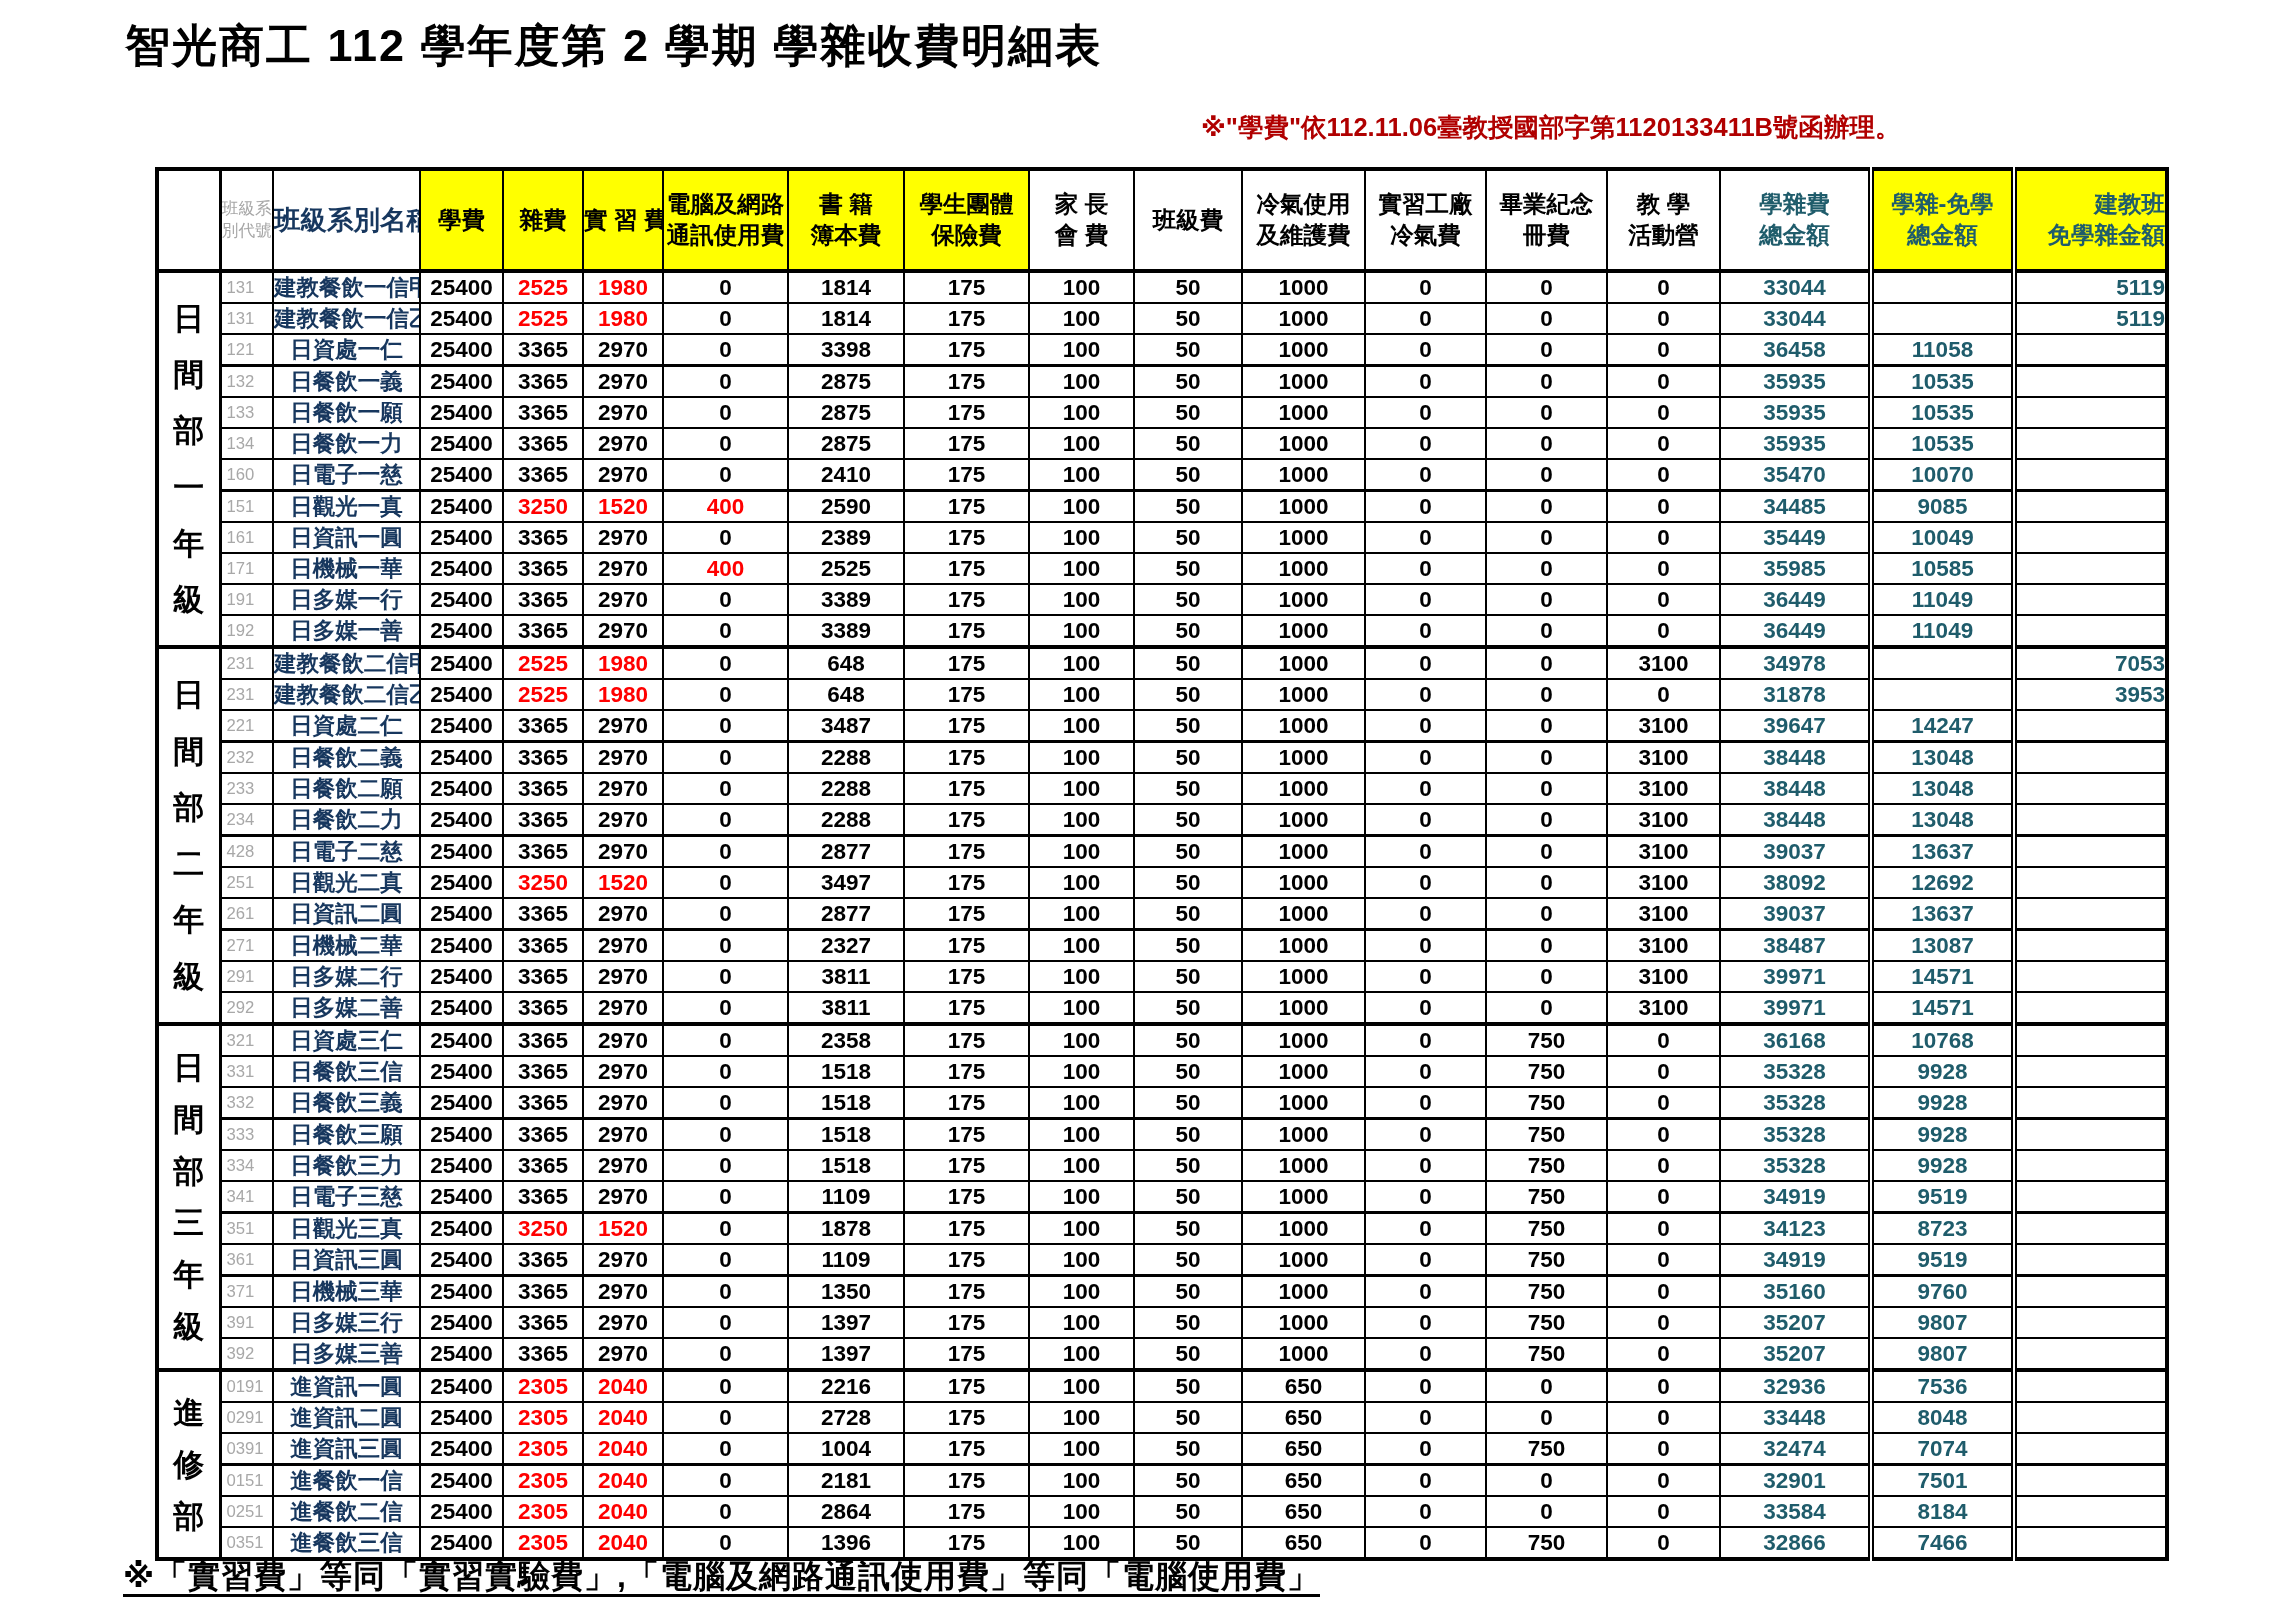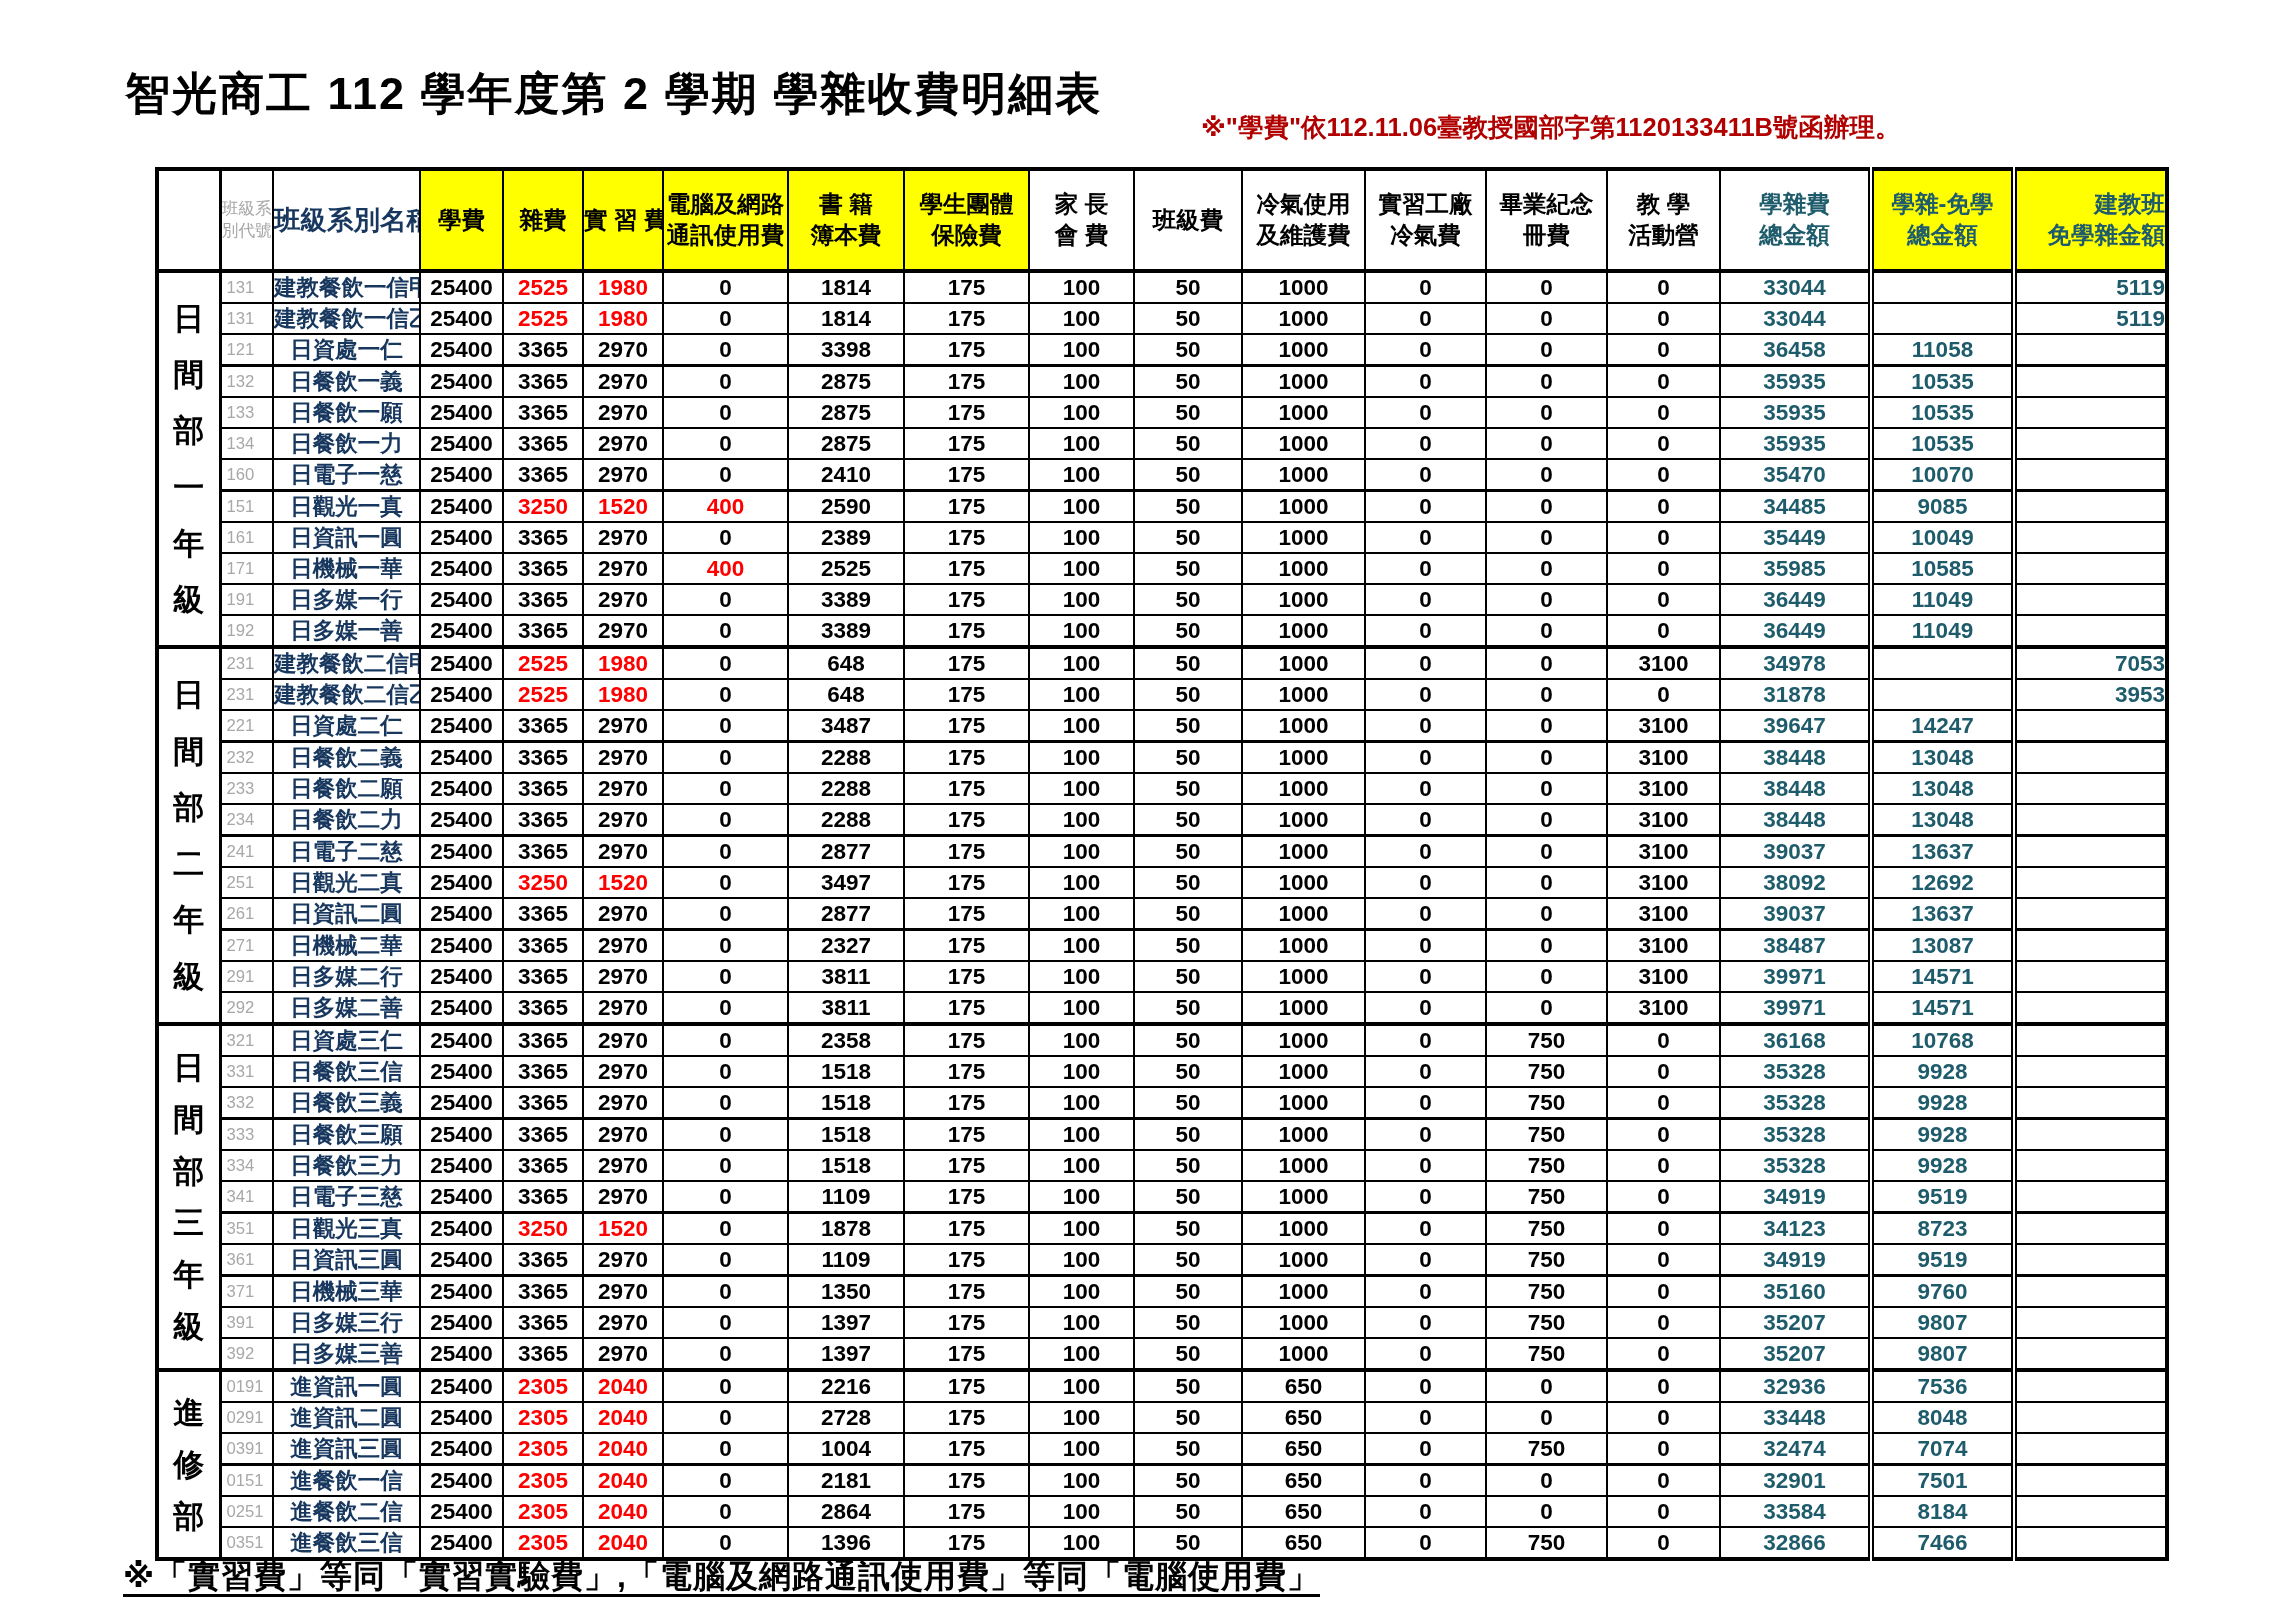--- a/index.html
+++ b/index.html
@@ -3,21 +3,21 @@
 <meta charset="utf-8">
 <style>
   html,body{margin:0;padding:0;}
   body{
     width:2293px;height:1621px;background:#ffffff;position:relative;
     font-family:"Liberation Sans","DejaVu Sans",sans-serif;
     overflow:hidden;
   }
   .title{
     position:absolute;left:125px;top:15.7px;
-    font-size:45px;font-weight:bold;color:#000;letter-spacing:2px;white-space:nowrap;margin-top:48px;
+    font-size:45px;font-weight:bold;color:#000;letter-spacing:2px;white-space:nowrap;
   }
   .top-note{
     position:absolute;left:1201px;top:110px;
     font-size:25.5px;font-weight:bold;color:#B00000;white-space:nowrap;
   }
   .bottom-note{
     position:absolute;left:123px;top:1555px;
     font-size:32px;font-weight:bold;color:#000;white-space:nowrap;
     text-decoration:underline;text-decoration-thickness:2.9px;text-underline-offset:6.9px;
     letter-spacing:1px;
@@ -509,21 +509,21 @@
         <td class="c-fee">50</td>
         <td class="c-fee">1000</td>
         <td class="c-fee">0</td>
         <td class="c-fee">0</td>
         <td class="c-fee">3100</td>
         <td class="c-total">38448</td>
         <td class="c-exempt dbl">13048</td>
         <td class="c-jj dbl c-jj-end"></td>
       </tr>
       <tr class="divider">
-        <td class="c-code">241</td>
+        <td class="c-code">428</td>
         <td class="c-name">日電子二慈</td>
         <td class="c-fee">25400</td>
         <td class="c-fee">3365</td>
         <td class="c-fee">2970</td>
         <td class="c-fee">0</td>
         <td class="c-fee">2877</td>
         <td class="c-fee">175</td>
         <td class="c-fee">100</td>
         <td class="c-fee">50</td>
         <td class="c-fee">1000</td>

